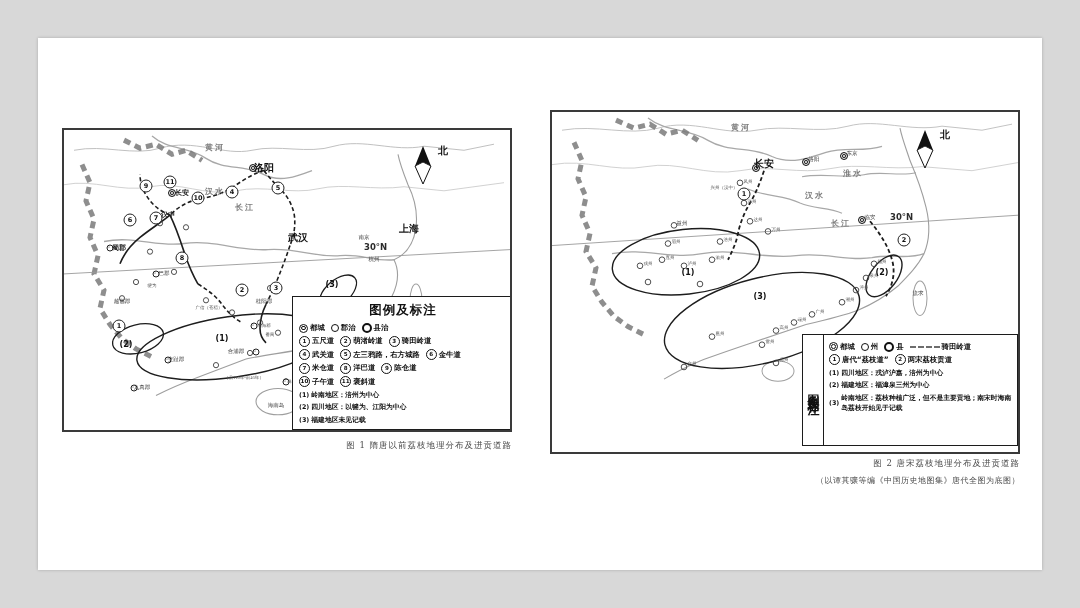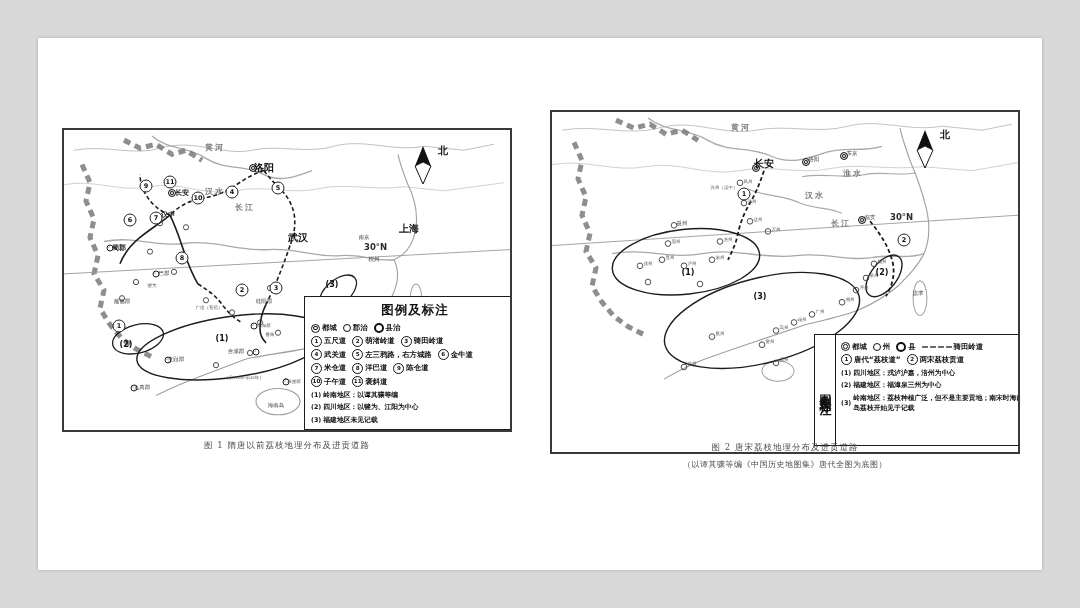--- a/index.html
+++ b/index.html
@@ -72,21 +72,21 @@
   .north .ntxt{position:absolute;right:-12px;top:0px;font-size:10px;font-weight:700;
                color:#111;font-family:"DejaVu Sans",sans-serif;}
 
   
   .lat-label{position:absolute;font-size:8.5px;font-weight:600;color:#2b2b2b;
              font-family:"DejaVu Sans",sans-serif;white-space:nowrap;}
 
   
   .legend-box{
     position:absolute;background:#fff;border:1.6px solid #1c1c1c;
-    font-family:"DejaVu Sans",sans-serif;color:#111;margin-left:12px;
+    font-family:"DejaVu Sans",sans-serif;color:#111;
   }
   #legend-left{left:228px;top:166px;width:208px;height:126px;padding:3px 6px;}
   #legend-left .lg-title{
     text-align:center;font-size:12.5px;font-weight:700;letter-spacing:1px;
     margin:2px 0 4px;
   }
   .lg-row{display:flex;align-items:center;font-size:7.4px;font-weight:700;
           margin:2.5px 0;gap:6px;flex-wrap:nowrap;}
   .lg-row.note{font-size:6.8px;font-weight:600;gap:2px;}
   .lg-item{display:flex;align-items:center;gap:2px;white-space:nowrap;}
@@ -111,27 +111,27 @@
   #legend-right .lg-vtitle{
     flex:none;width:20px;border-right:1.4px solid #1c1c1c;
     display:flex;align-items:center;justify-content:center;
     font-size:12px;font-weight:700;letter-spacing:2px;
     writing-mode:vertical-rl;padding:2px 0;
   }
   #legend-right .lg-body{flex:1;padding:4px 5px;}
 
   
   .caption{
-    position:absolute;left:0;width:100%;text-align:center;
+    position:absolute;left:0;width:100%;text-align:right;
     font-family:"DejaVu Serif","Liberation Serif",serif;color:#4a4a4a;
   }
   .caption .c1{font-size:8.5px;letter-spacing:1px;}
   .caption .c2{font-size:8px;letter-spacing:.5px;margin-top:5px;}
   #figure-left .caption{top:312px;}
-  #figure-right .caption{top:332px;}
+  #figure-right .caption{top:348px;}
 </style>
 </head>
 <body>
 
 <div class="page">
 
   <div class="figure" id="figure-left">
     <div class="map-frame">
 
       <svg class="map-svg" viewBox="0 0 446 296" preserveAspectRatio="none">
@@ -332,21 +332,21 @@
               </span>
               <span class="lg-item">
                 <span class="lg-num">11</span>
                 <span>褒斜道</span>
               </span>
             </div>
           </div>
         <div id="legend1-notes">
             <div class="lg-row note">
               <span class="lg-pnum">(1)</span>
-              <span>岭南地区：以谭其骧等编</span>
+              <span>岭南地区：涪州为中心</span>
             </div>
             <div class="lg-row note">
               <span class="lg-pnum">(2)</span>
               <span>四川地区：以犍为、江阳为中心</span>
             </div>
             <div class="lg-row note">
               <span class="lg-pnum">(3)</span>
               <span>福建地区未见记载</span>
             </div>
           </div>

